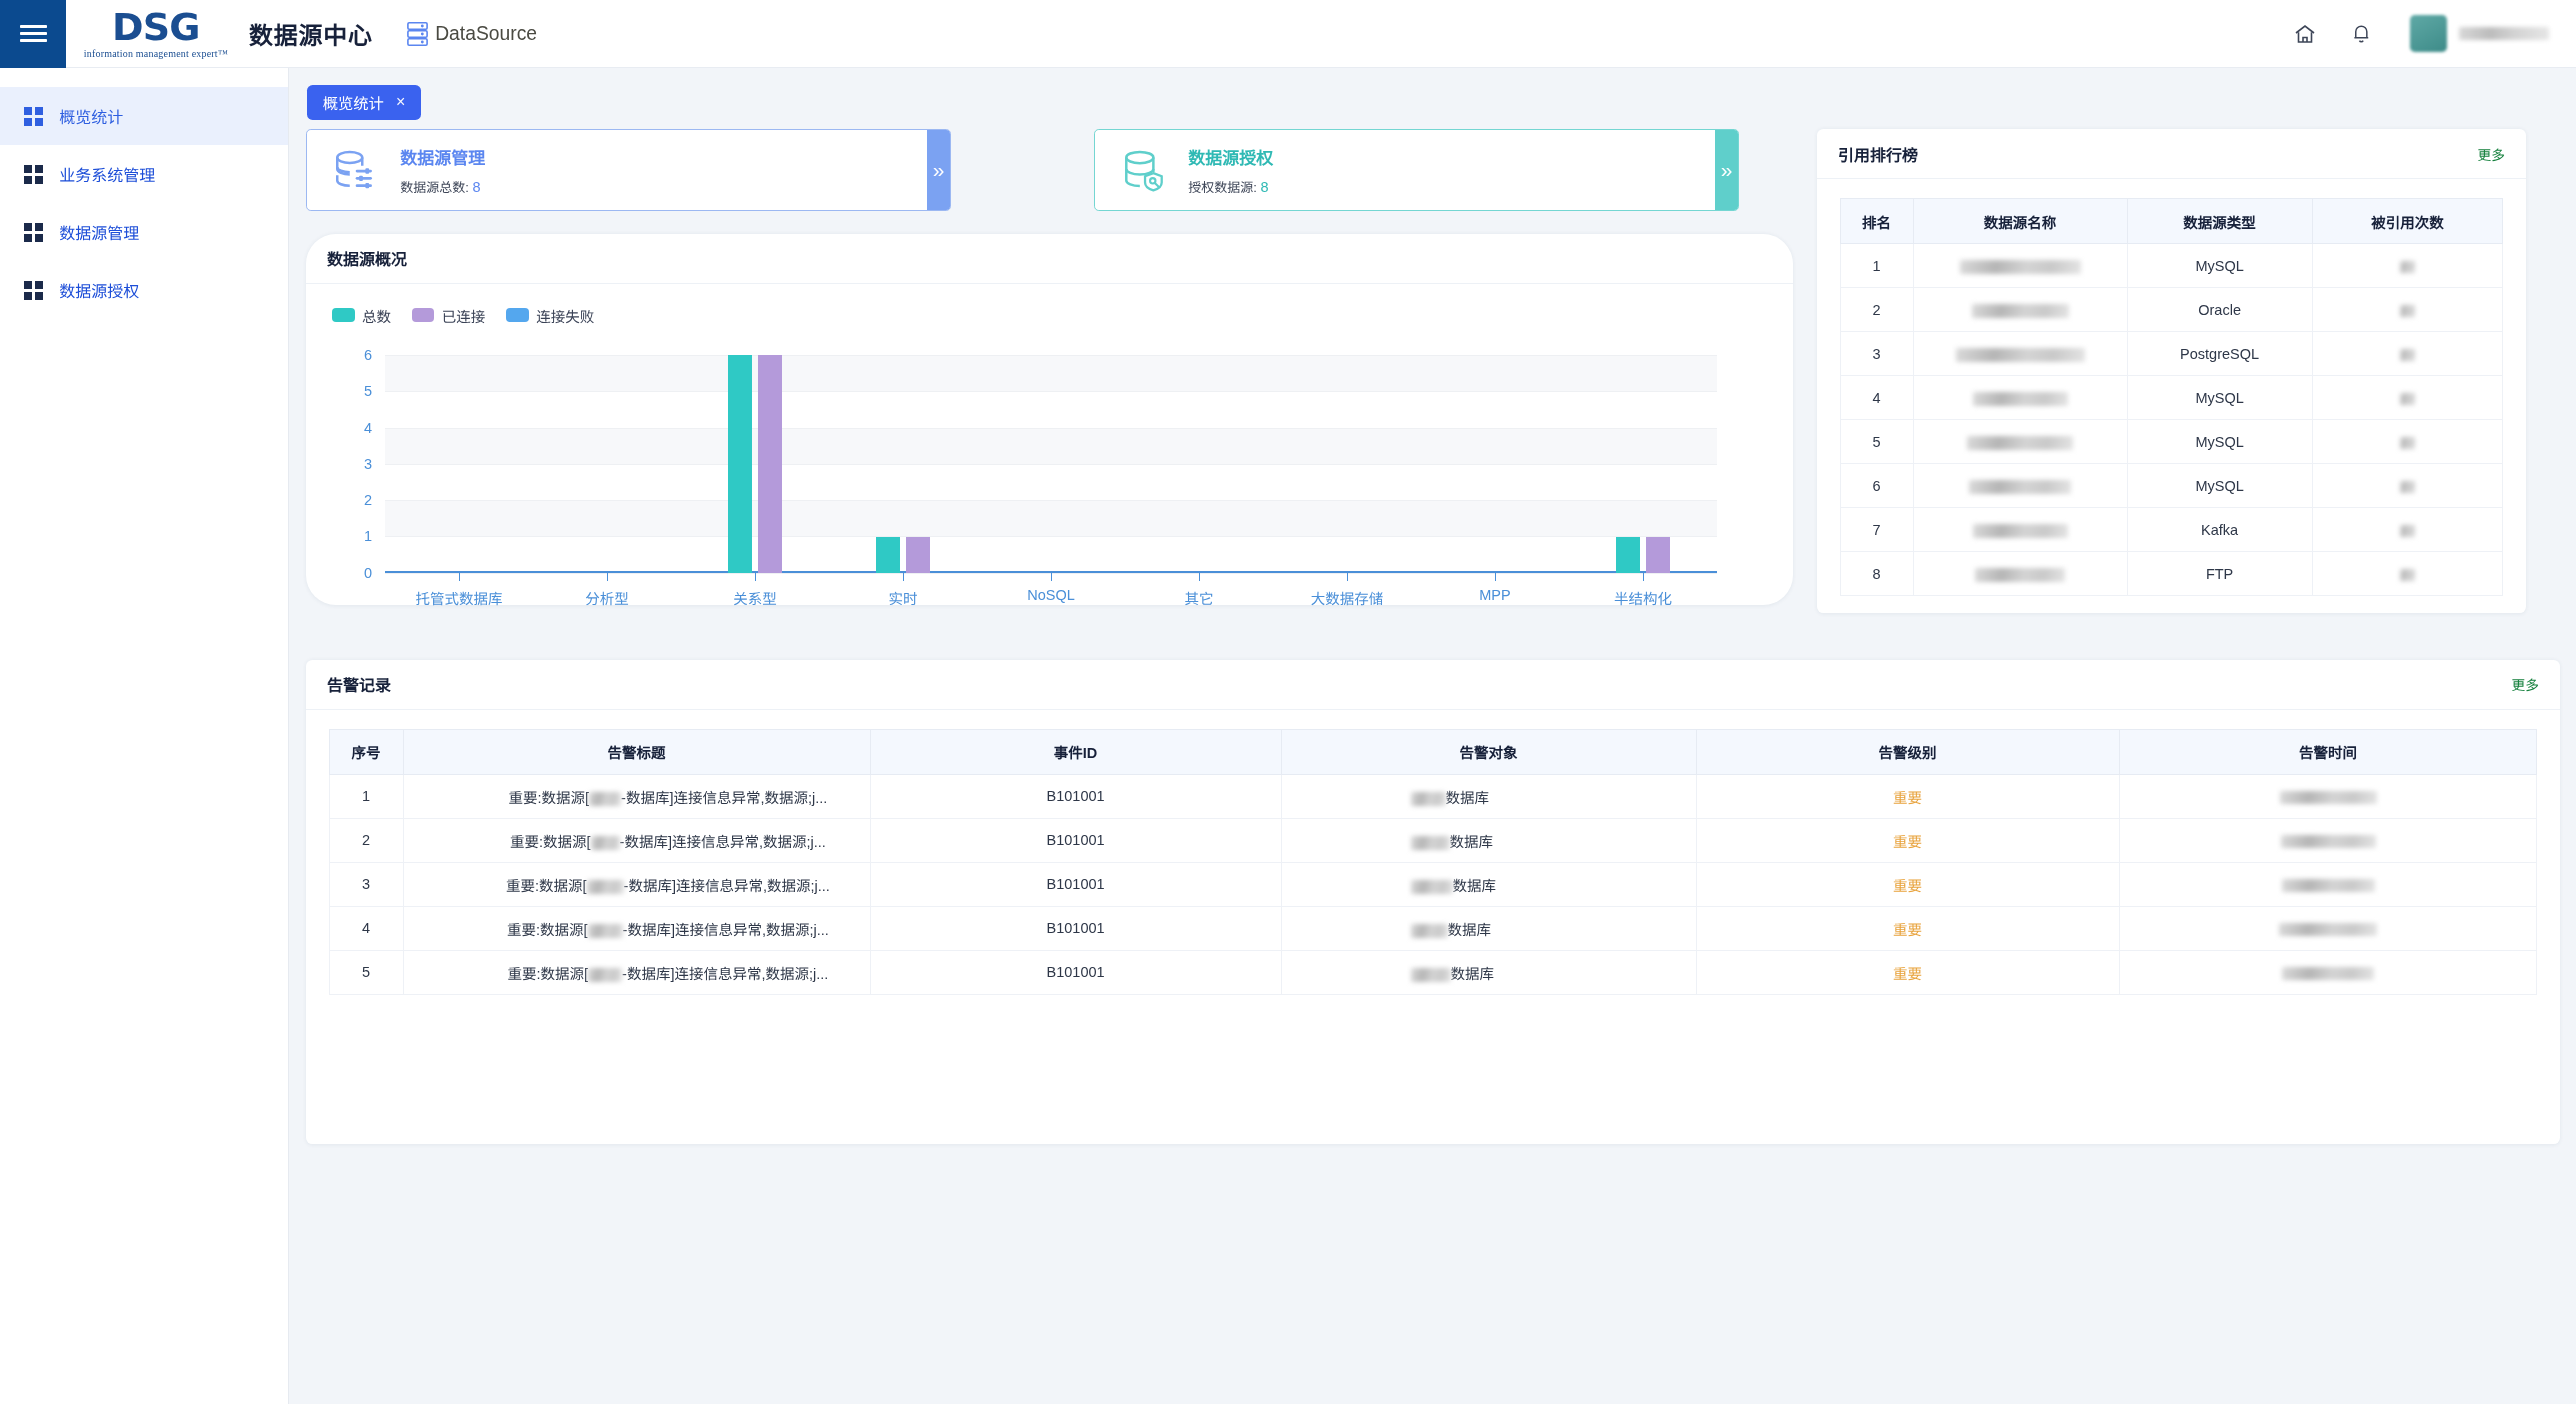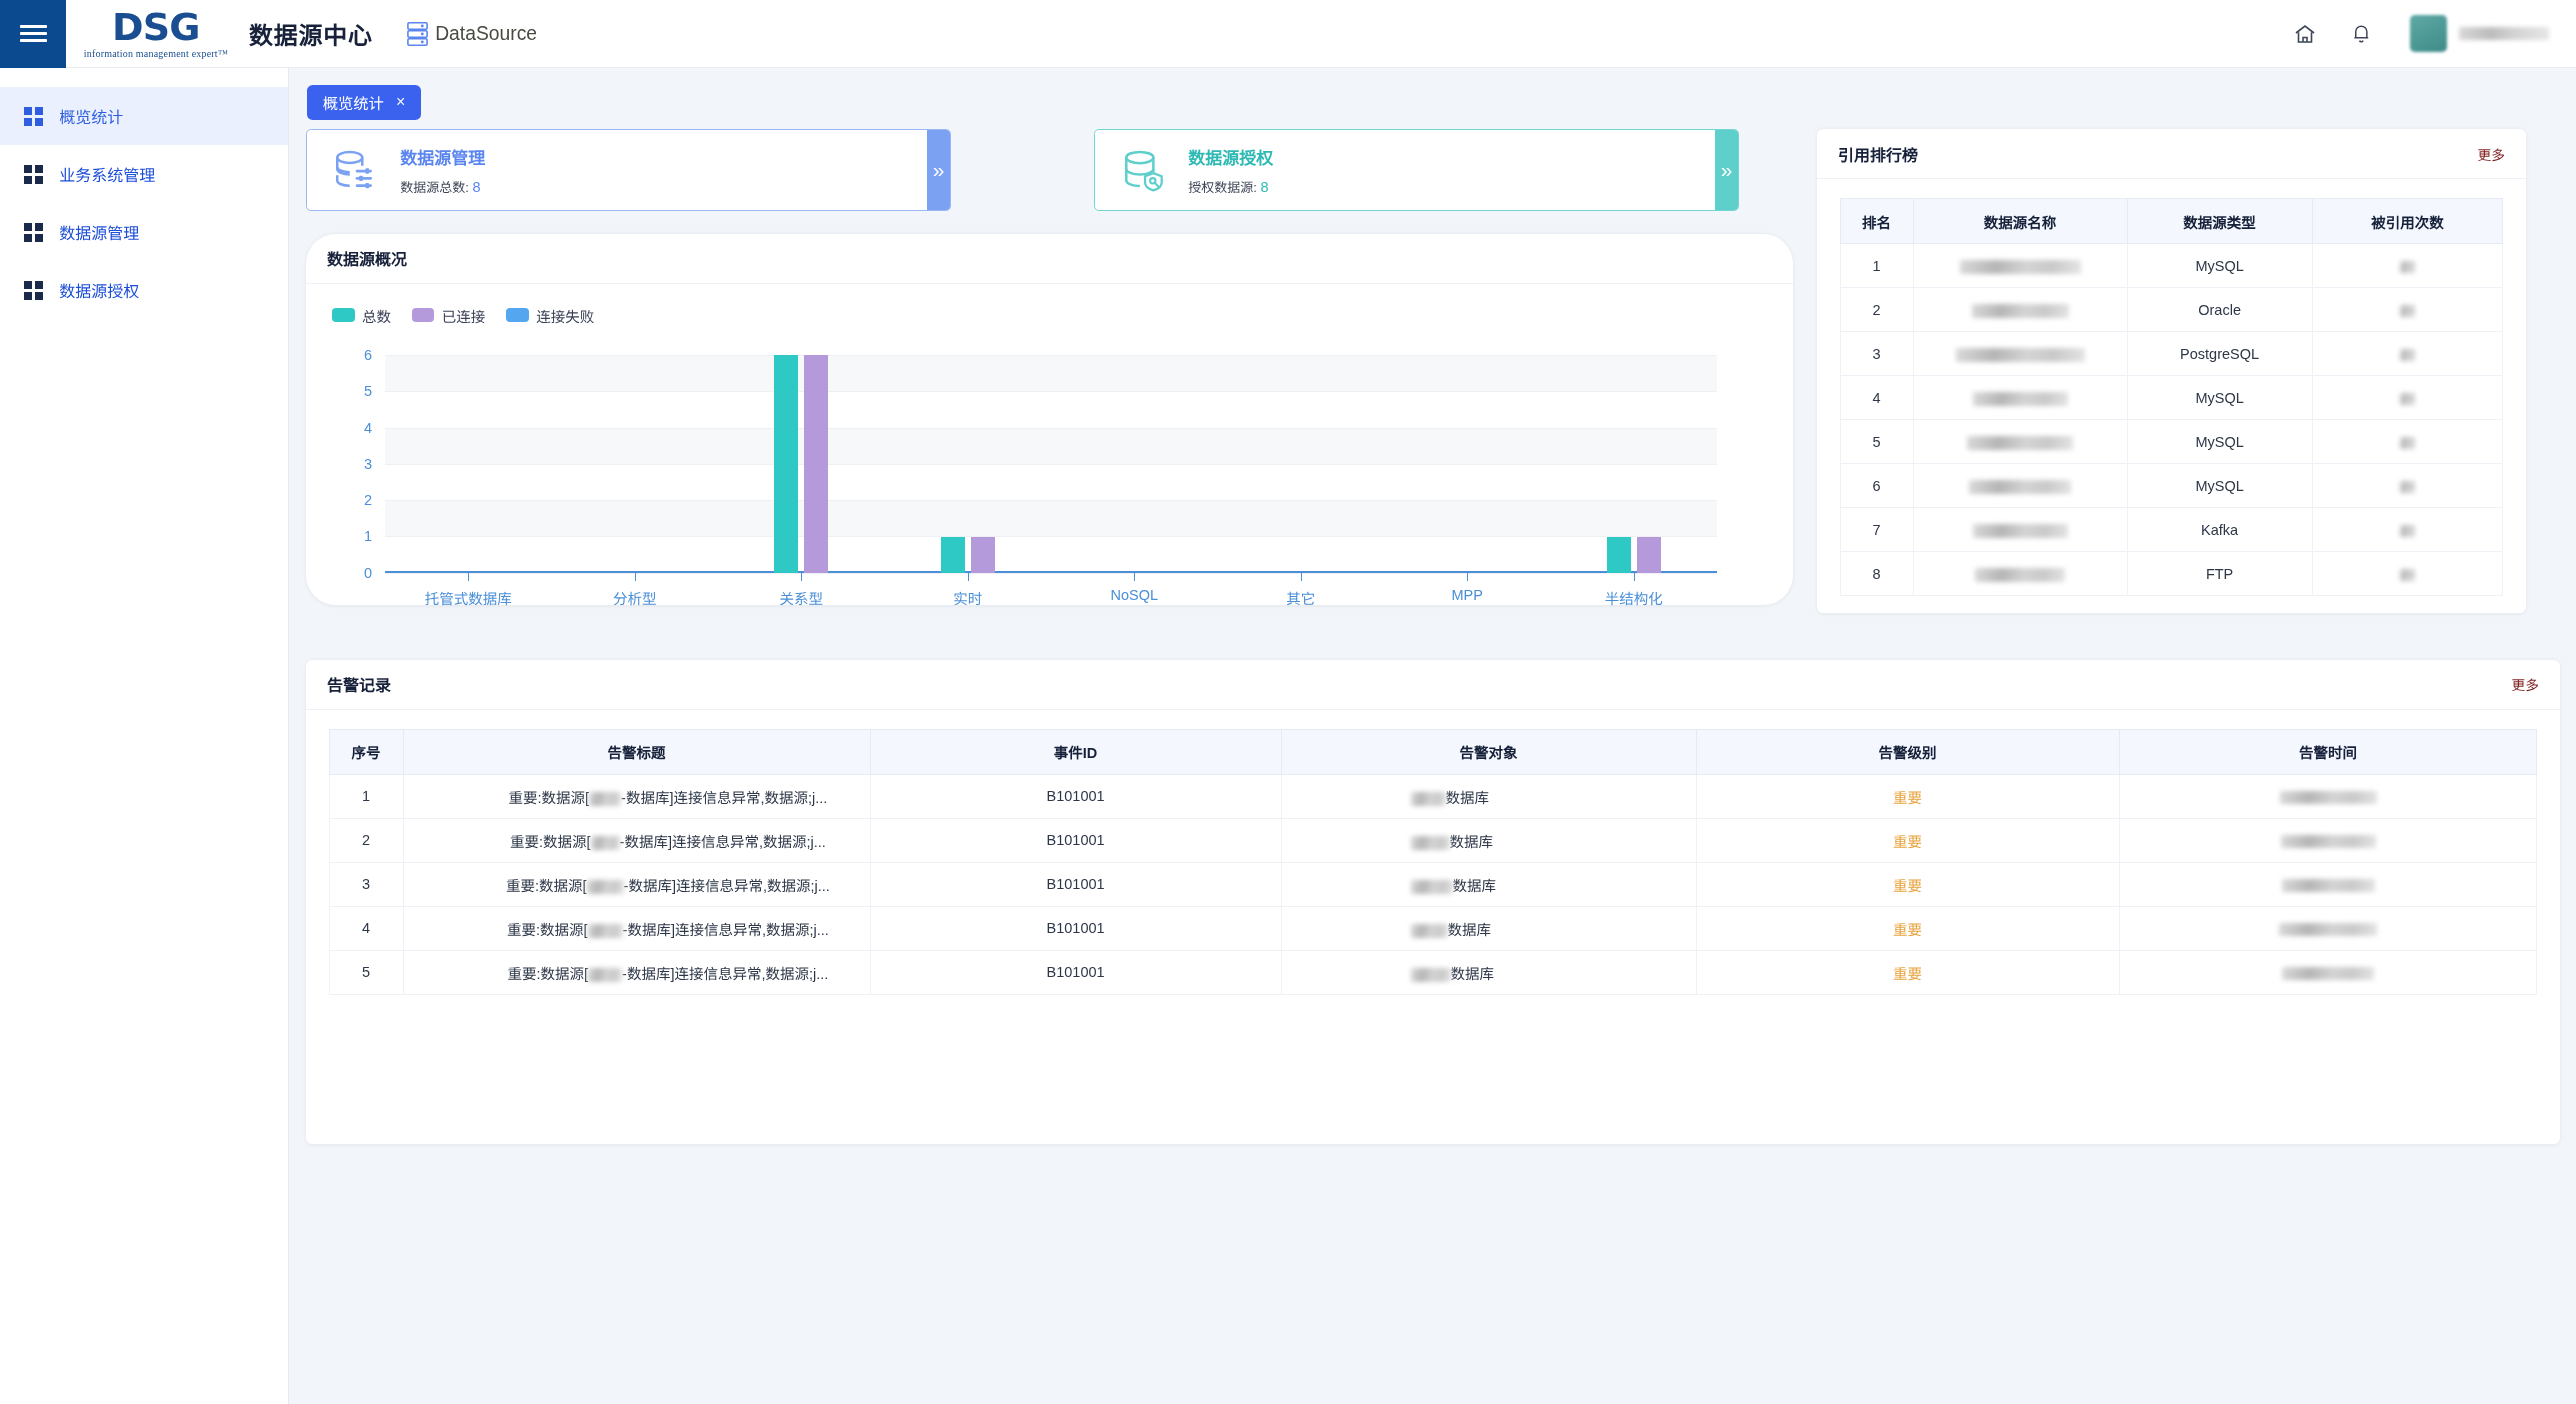--- a/index.html
+++ b/index.html
@@ -138,21 +138,21 @@
   }
   .stat-card.teal .sc-arrow { background: #5fcfcb; }
 
   
   .chart-panel { margin-top: 22.6px; width: 1487px; height: 371px; position: relative; border-radius: 30px; }
   .panel-head {
     height: 50px; display: flex; align-items: center; padding: 8px 21px;
     border-bottom: 0.8px solid #edf1f6; justify-content: space-between;
   }
   .panel-head h3 { font-size: 16px; color: #17213a; font-weight: 700; }
-  .more-link { font-size: 13.7px; color: #7f1d1d; cursor: pointer; }
+  .more-link { font-size: 13.7px; color: #15803d; cursor: pointer; }
 
   .chart-body { position: relative; height: 319px; }
   .legend { position: absolute; left: 26px; top: 21px; display: flex; gap: 21px; }
   .legend .lg { display: flex; align-items: center; gap: 7.3px; font-size: 14.5px; color: #3a4256; }
   .legend .sw { width: 22.6px; height: 14.5px; border-radius: 4px; }
 
   .plot {
     position: absolute; left: 79px; top: 71px; width: 1332px; height: 218px;
   }
   .band { position:absolute; left:0; right:0; background:#f7f8fa; }
@@ -430,20 +430,25 @@
               </div>
               <div class="cat">
                 <div class="bars"></div>
                 <div class="tick"></div>
                 <div class="catlabel">NoSQL</div>
               </div>
               <div class="cat">
                 <div class="bars"></div>
                 <div class="tick"></div>
                 <div class="catlabel">其它</div>
+              </div>
+              <div class="cat">
+                <div class="bars"></div>
+                <div class="tick"></div>
+                <div class="catlabel">大数据存储</div>
               </div>
               <div class="cat">
                 <div class="bars"></div>
                 <div class="tick"></div>
                 <div class="catlabel">MPP</div>
               </div>
               <div class="cat">
                 <div class="bars">
                   <div class="bar total" style="height: 36px; background: rgb(47, 201, 197);"></div>
                   <div class="bar connected" style="height: 36px; background: rgb(180, 154, 218);"></div>

